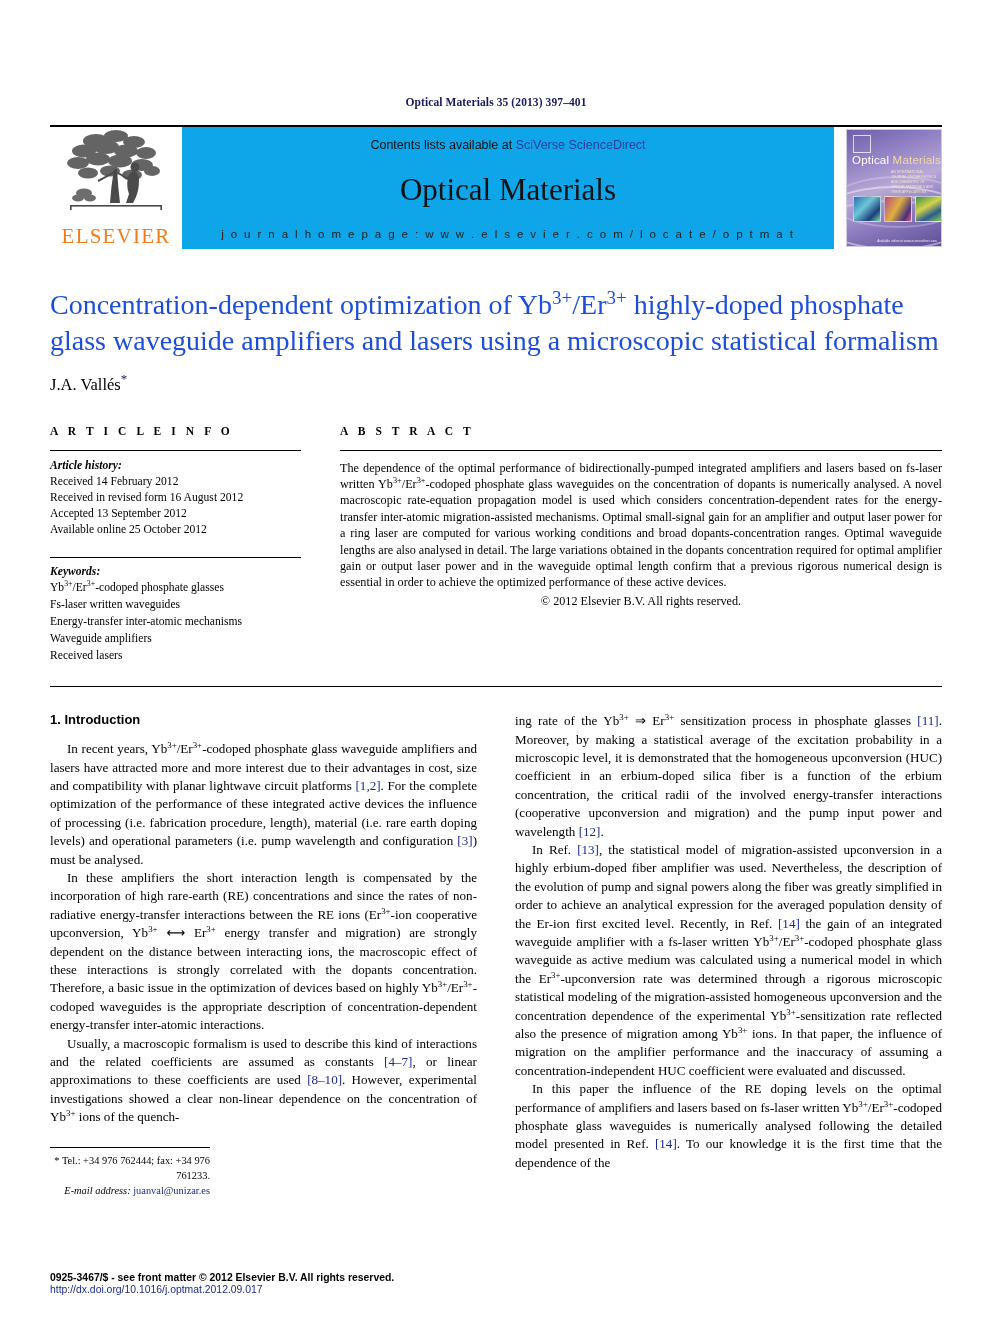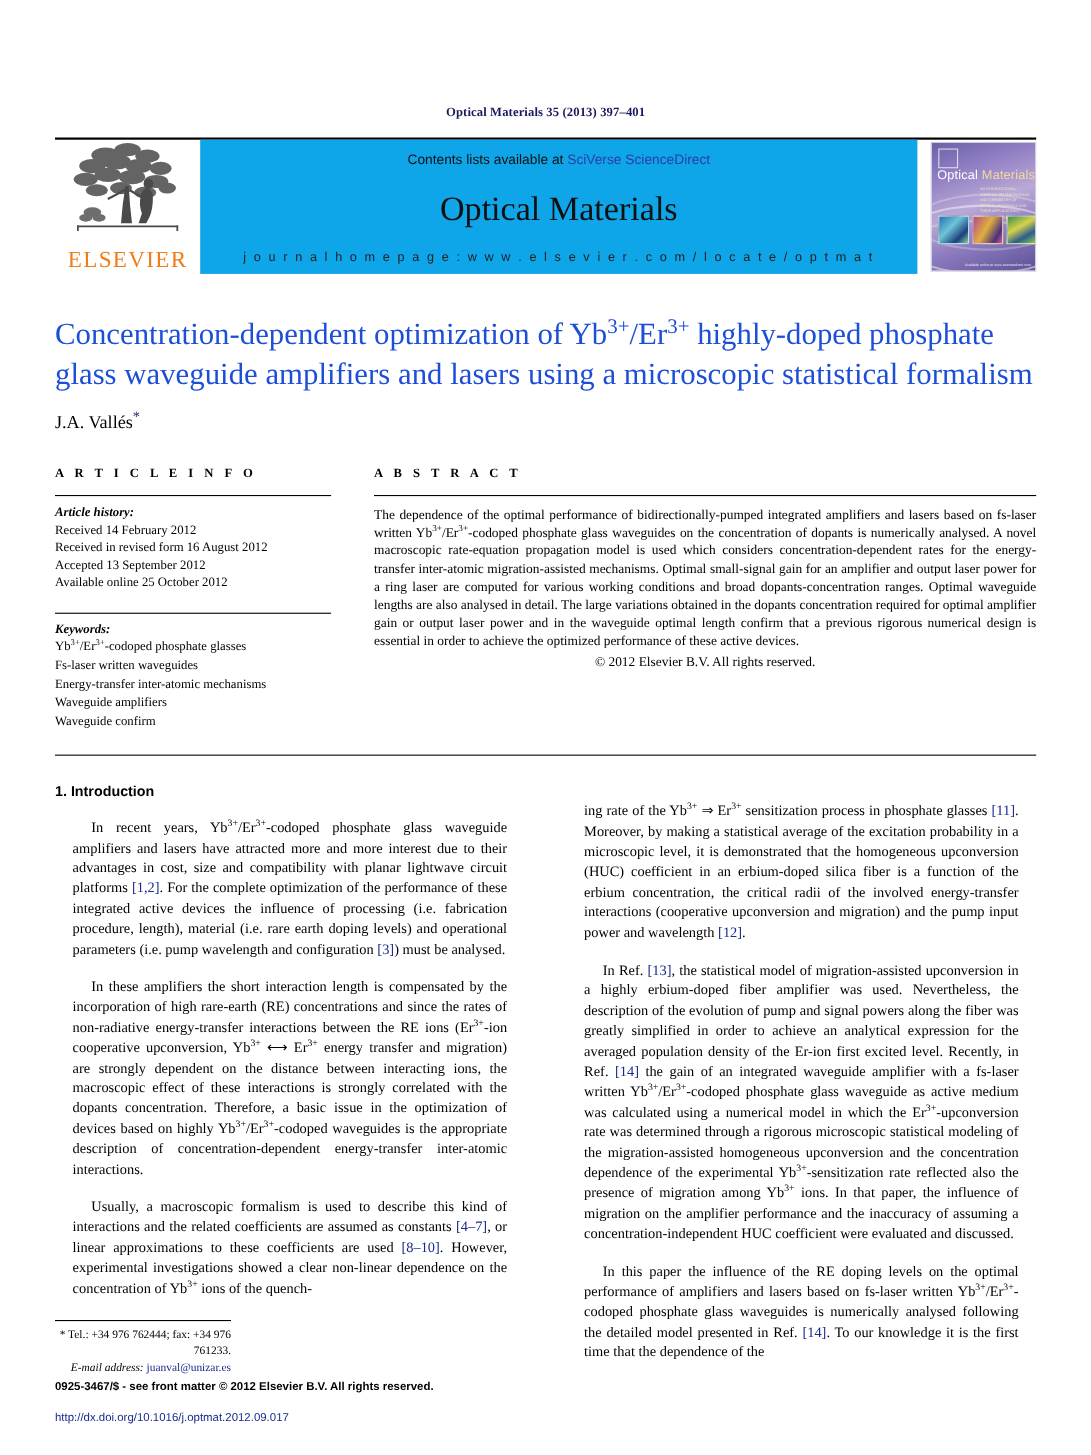--- a/index.html
+++ b/index.html
@@ -237,21 +237,21 @@
   }
   .bcol { width: 427px; flex: none; }
   .bgap { width: 38px; flex: none; }
   .sec-head {
     font-family: "Liberation Sans", sans-serif;
     font-weight: bold;
     font-size: 13px;
     margin: 0 0 13px 0;
   }
   .bcol p {
-    margin: 16px;
+    margin: 0;
     font-size: 13.1px;
     line-height: 1.405;
     text-align: justify;
     text-indent: 17px;
   }
   .bcol p.noindent { text-indent: 0; }
   a.ref, .ref {
     color: #1a2a8c;
     text-decoration: none;
   }
@@ -283,21 +283,21 @@
   .page-footer .issn {
     font-family: "Liberation Sans", sans-serif;
     font-size: 10.4px;
     font-weight: bold;
     color: #000;
   }
   .page-footer .doi {
     font-family: "Liberation Sans", sans-serif;
     font-size: 10.4px;
     color: #1a2a8c;
-    margin-top: 17px;
+    margin-top: 1px;
   }
   sup { font-size: 0.68em; vertical-align: super; line-height: 0; }
 </style>
 </head>
 <body>
 
 <div class="page">
 
   <div class="running-head">Optical Materials 35 (2013) 397–401</div>
 
@@ -395,21 +395,21 @@
         <div>Accepted 13 September 2012</div>
         <div>Available online 25 October 2012</div>
       </div>
       <div class="kw-rule"></div>
       <div class="kw-block">
         <div class="kw-title">Keywords:</div>
         <div>Yb<sup>3+</sup>/Er<sup>3+</sup>-codoped phosphate glasses</div>
         <div>Fs-laser written waveguides</div>
         <div>Energy-transfer inter-atomic mechanisms</div>
         <div>Waveguide amplifiers</div>
-        <div>Waveguide confirm</div>
+        <div>Received lasers</div>
       </div>
     </div>
 
     <div class="col-gap"></div>
 
     <div class="col-abs">
       <div class="sec-label">A B S T R A C T</div>
       <div class="rule-top"></div>
       <div class="abs-body">
         <p>The dependence of the optimal performance of bidirectionally-pumped integrated amplifiers and lasers based on fs-laser written Yb<sup>3+</sup>/Er<sup>3+</sup>-codoped phosphate glass waveguides on the concentration of dopants is numerically analysed. A novel macroscopic rate-equation propagation model is used which considers concentration-dependent rates for the energy-transfer inter-atomic migration-assisted mechanisms. Optimal small-signal gain for an amplifier and output laser power for a ring laser are computed for various working conditions and broad dopants-concentration ranges. Optimal waveguide lengths are also analysed in detail. The large variations obtained in the dopants concentration required for optimal amplifier gain or output laser power and in the waveguide optimal length confirm that a previous rigorous numerical design is essential in order to achieve the optimized performance of these active devices.</p>

